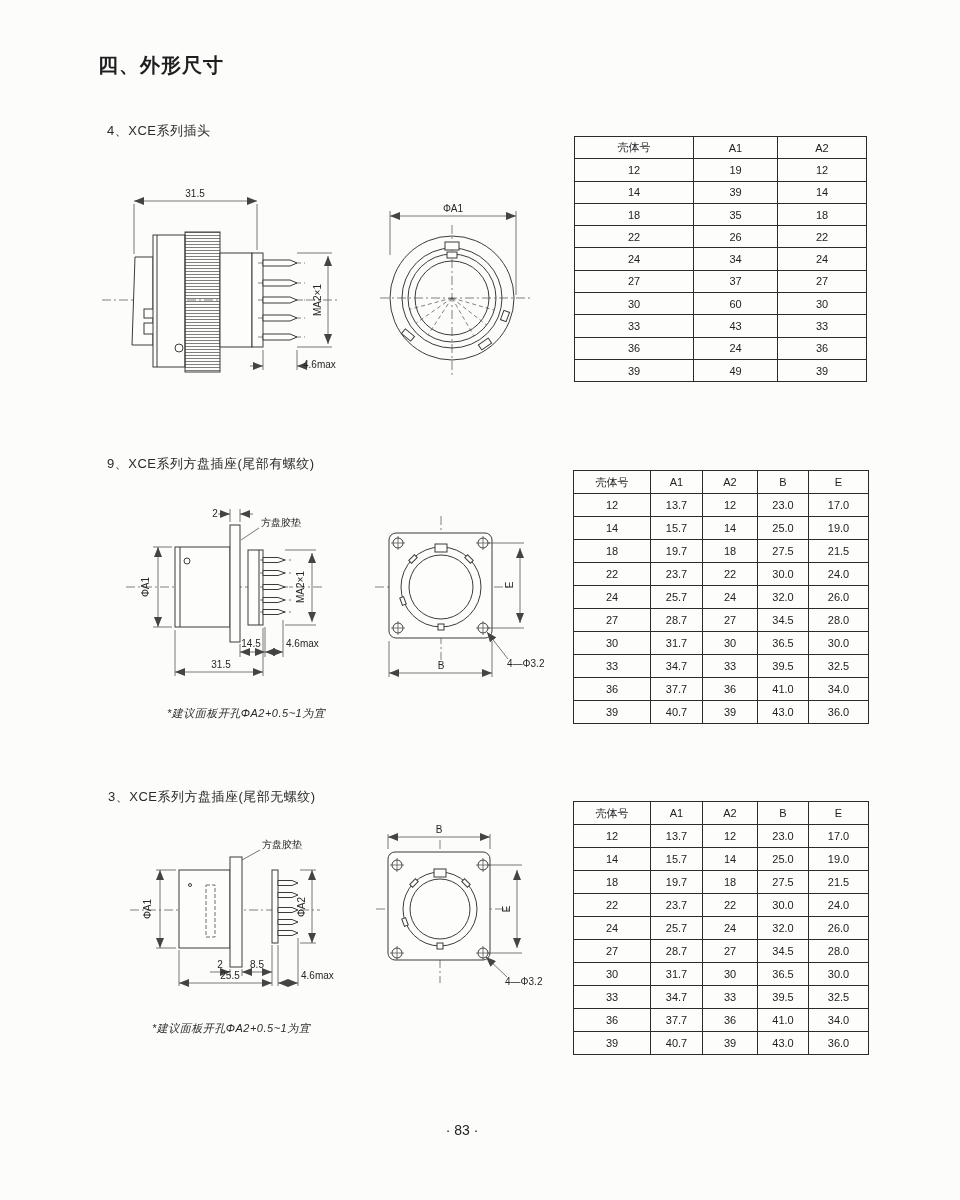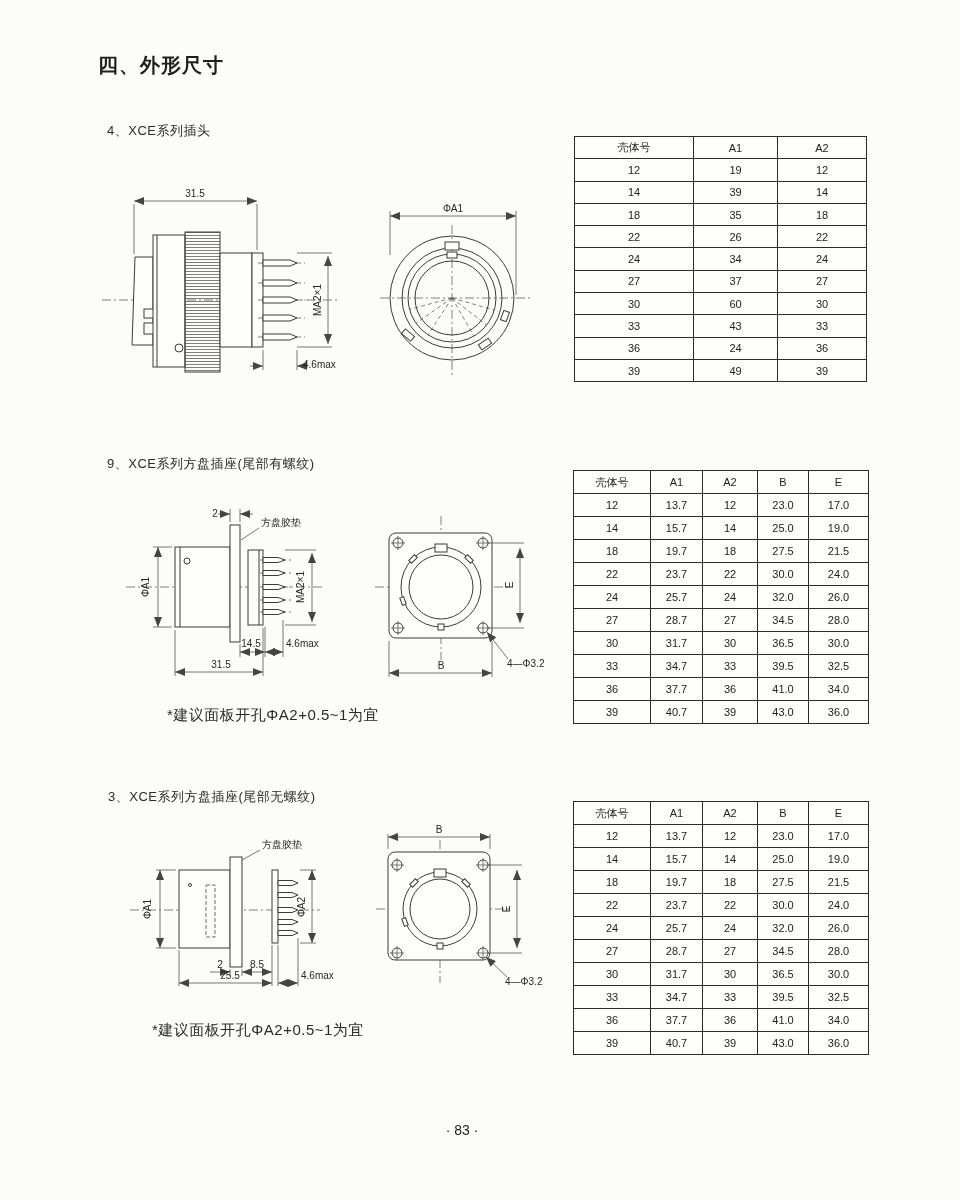--- a/index.html
+++ b/index.html
@@ -6,21 +6,21 @@
   body{
     width:960px;height:1200px;position:relative;
     background:#fcfcfb;
     font-family:"Liberation Sans","DejaVu Sans",sans-serif;
     color:#1e1e1e;
     overflow:hidden;
   }
   .abs{position:absolute;}
   .doc-title{left:98px;top:52px;font-size:20px;font-weight:bold;letter-spacing:1px;}
   .sec-heading{font-size:13px;color:#2a2a2a;letter-spacing:.5px;}
-  .note{font-size:15px;color:#2a2a2a;letter-spacing:.5px;}
+  .note{font-size:11px;color:#2a2a2a;letter-spacing:.5px;font-style:italic;}
   .pagenum{left:0;top:1122px;width:924px;text-align:center;font-size:14px;color:#222;}
   table.dim{
     border-collapse:collapse;table-layout:fixed;
     background:#fdfdfc;
   }
   table.dim th, table.dim td{
     border:1px solid #2b2b2b;
     font-size:11px;text-align:center;vertical-align:middle;
     padding:0;color:#222;font-weight:normal;
   }

